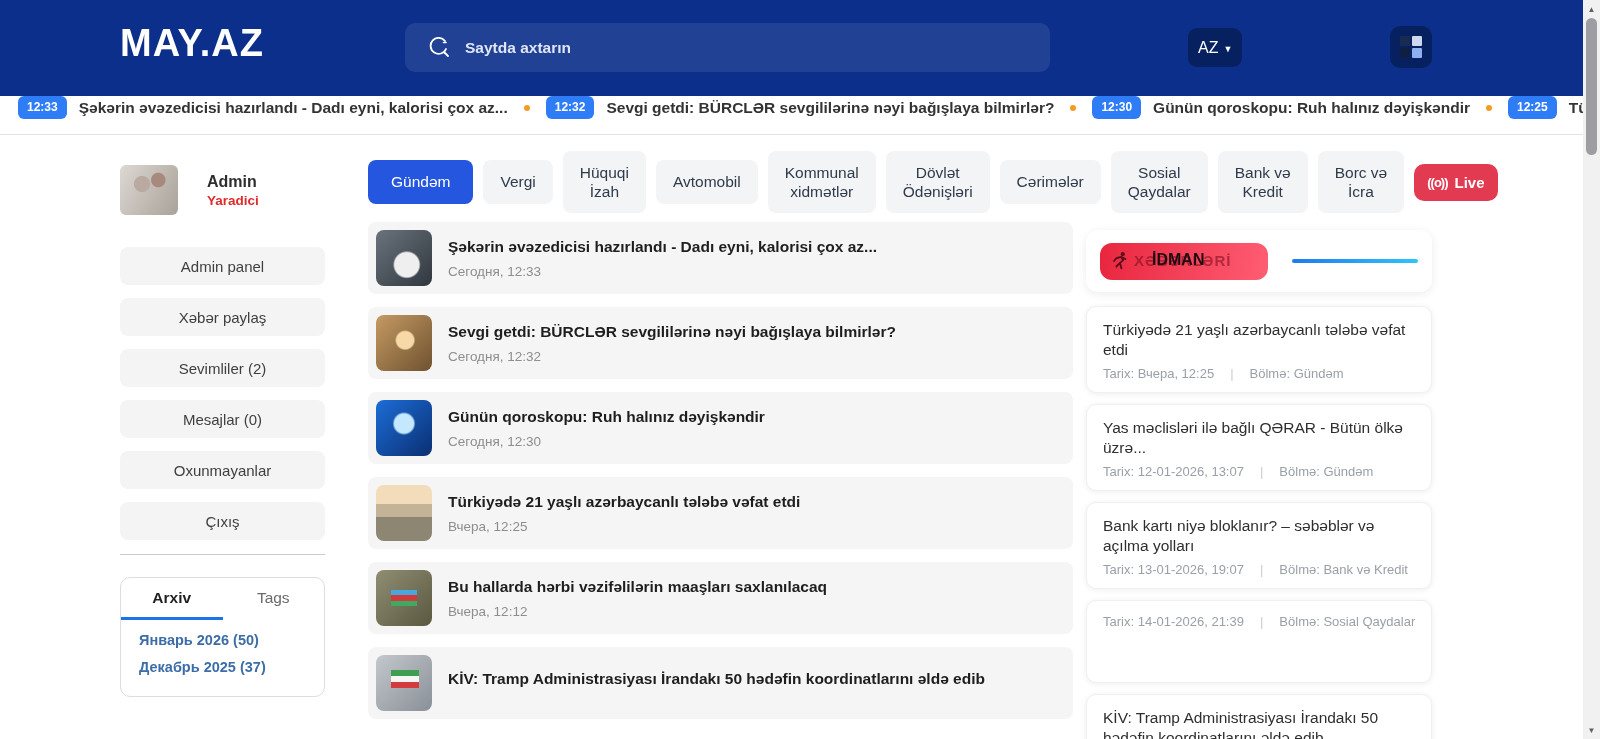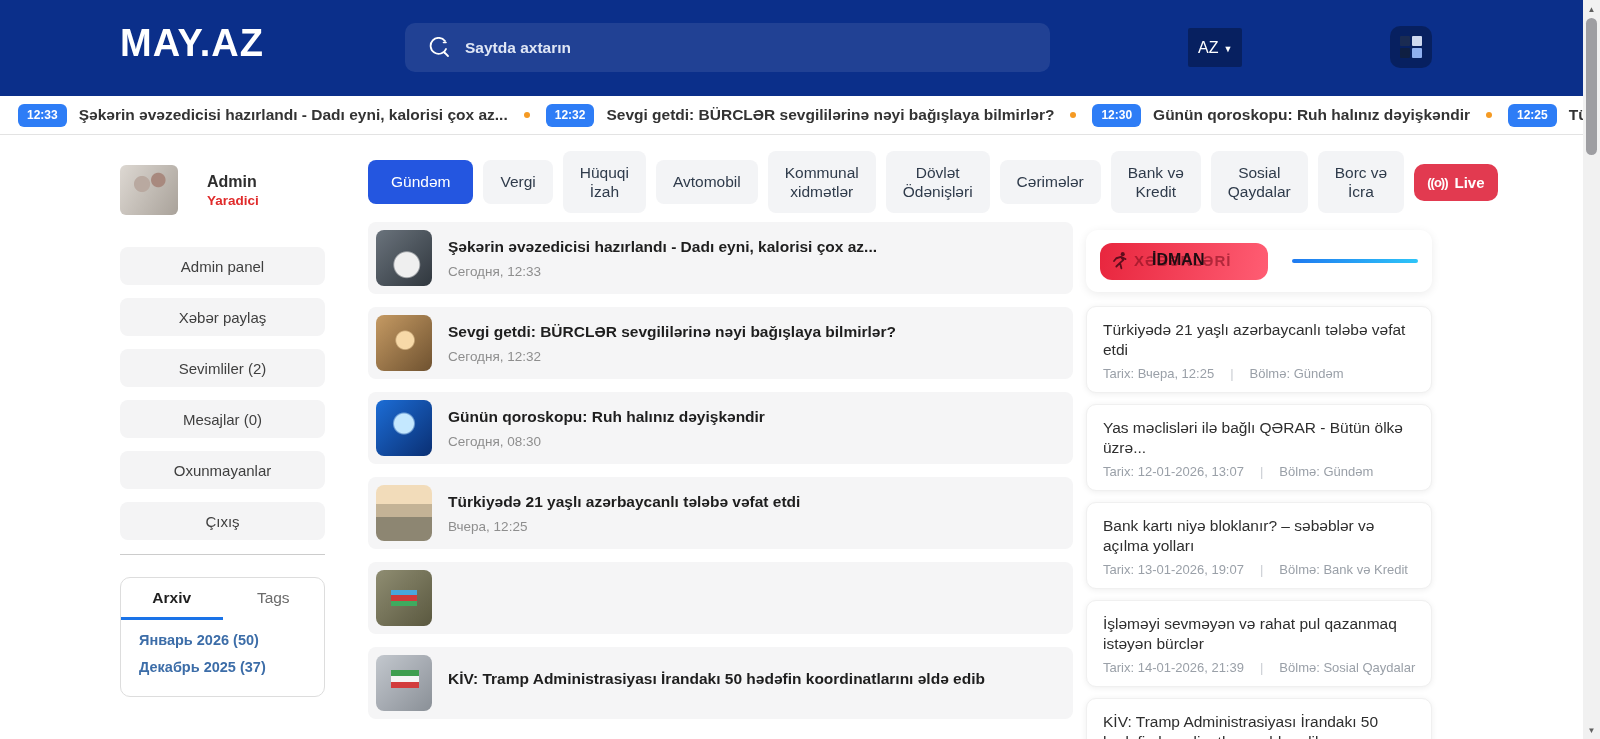--- a/index.html
+++ b/index.html
@@ -12,35 +12,35 @@
   .logo { position:absolute; left:120px; top:22px; color:#fff; font-size:38px;
           font-weight:800; letter-spacing:1px; cursor:pointer; }
   .search-wrap { position:absolute; left:405px; top:23px; width:645px; height:49px;
           background:rgba(255,255,255,.09); border-radius:10px; display:flex;
           align-items:center; padding:16px 16px; }
   .search-wrap svg { flex-shrink:0; margin:0 14px 0 8px; }
   .search-input { flex:1; background:transparent; border:none; outline:none;
           color:#fff; font-size:15.5px; font-weight:600; font-family:inherit; }
   .search-input::placeholder { color:#dfe6f5; opacity:1; }
   .lang-btn { position:absolute; left:1188px; top:28px; height:39px; min-width:54px;
-          background:rgba(0,0,0,.30); border-radius:2px; color:#fff; display:flex;
+          background:rgba(0,0,0,.30); border-radius:9px; color:#fff; display:flex;
           align-items:center; justify-content:center; gap:5px; font-size:16px;
           padding:8px 10px; cursor:pointer; }
   .lang-caret { font-size:9px; margin-top:2px; }
   .grid-btn { position:absolute; left:1390px; top:26px; width:42px; height:42px;
           background:rgba(0,0,0,.30); border-radius:10px; display:flex;
           align-items:center; justify-content:center; cursor:pointer; }
   .grid-ico { display:grid; grid-template-columns:10px 10px; grid-template-rows:10px 10px; gap:2px; }
   .grid-ico i { border-radius:1px; }
   .gi-1 { background:#1a2b52; } .gi-2 { background:#cdd8f0; }
   .gi-3 { background:#0f1f42; } .gi-4 { background:#8fb0f0; }
 
   
   .ticker { width:1583px; height:39px; background:#fff; border-bottom:1px solid #e3e3e3;
-          display:flex; align-items:center; padding-left:18px; overflow:hidden;
+          display:flex; align-items:flex-start; padding-left:18px; overflow:hidden;
           white-space:nowrap; }
   .t-item { display:flex; align-items:center; flex-shrink:0; cursor:pointer; }
   .t-badge { background:#2e7df6; color:#fff; font-size:12px; font-weight:700;
           border-radius:6px; padding:4px 9px 5px; margin-right:12px; }
   .t-text { font-size:15.5px; font-weight:600; color:#333; }
   .t-dot { width:6px; height:6px; border-radius:50%; background:#f59a23; margin:0 16px; }
 
   
   .layout { position:relative; width:1583px; height:603px; }
 
@@ -240,25 +240,25 @@
           <div class="tab">Avtomobil</div>
 
           <div class="tab">Kommunal
 xidmətlər</div>
 
           <div class="tab">Dövlət
 Ödənişləri</div>
 
           <div class="tab">Cərimələr</div>
 
+          <div class="tab">Sosial
+Qaydalar</div>
+
           <div class="tab">Bank və
 Kredit</div>
-
-          <div class="tab">Sosial
-Qaydalar</div>
 
           <div class="tab">Borc və
 İcra</div>
 
   <div class="live-btn">
     <span class="live-ico">((o))</span>
     <span class="live-txt">Live</span>
   </div>
 </div>
       <div class="news-list">
@@ -276,34 +276,38 @@
             <div>
               <div class="n-title">Sevgi getdi: BÜRCLƏR sevgililərinə nəyi bağışlaya bilmirlər?</div>
               <div class="n-date">Сегодня, 12:32</div>
             </div>
           </div>
 
           <div class="news-card">
             <div class="thumb thumb-zodiac-blue"></div>
             <div>
               <div class="n-title">Günün qoroskopu: Ruh halınız dəyişkəndir</div>
-              <div class="n-date">Сегодня, 08:30</div>
+              <div class="n-date">Сегодня, 12:30</div>
             </div>
           </div>
 
           <div class="news-card">
             <div class="thumb thumb-istanbul"></div>
             <div>
               <div class="n-title">Türkiyədə 21 yaşlı azərbaycanlı tələbə vəfat etdi</div>
               <div class="n-date">Вчера, 12:25</div>
             </div>
           </div>
 
           <div class="news-card">
             <div class="thumb thumb-military"></div>
+            <div>
+              <div class="n-title">Bu hallarda hərbi vəzifəlilərin maaşları saxlanılacaq</div>
+              <div class="n-date">Вчера, 12:12</div>
+            </div>
           </div>
 
           <div class="news-card">
             <div class="thumb thumb-iranus"></div>
             <div>
               <div class="n-title">KİV: Tramp Administrasiyası İrandakı 50 hədəfin koordinatlarını əldə edib</div>
             </div>
           </div>
         </div>
     </div>
@@ -355,21 +359,20 @@
                 <span>Tarix:</span> <span>13-01-2026, 19:07</span>
               </span>
               <span class="r-sep">|</span>
               <span>
                 <span>Bölmə:</span> <span>Bank və Kredit</span>
               </span>
             </div>
           </div>
 
           <div class="r-card">
-            <div class="r-title">İşləməyi sevməyən və rahat pul qazanmaq istəyən bürclər</div>
             <div class="r-meta">
               <span>
                 <span>Tarix:</span> <span>14-01-2026, 21:39</span>
               </span>
               <span class="r-sep">|</span>
               <span>
                 <span>Bölmə:</span> <span>Sosial Qaydalar</span>
               </span>
             </div>
           </div>

